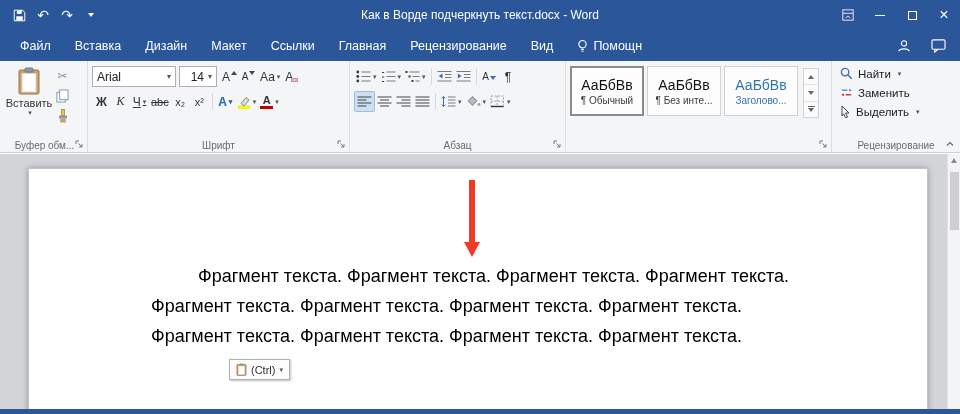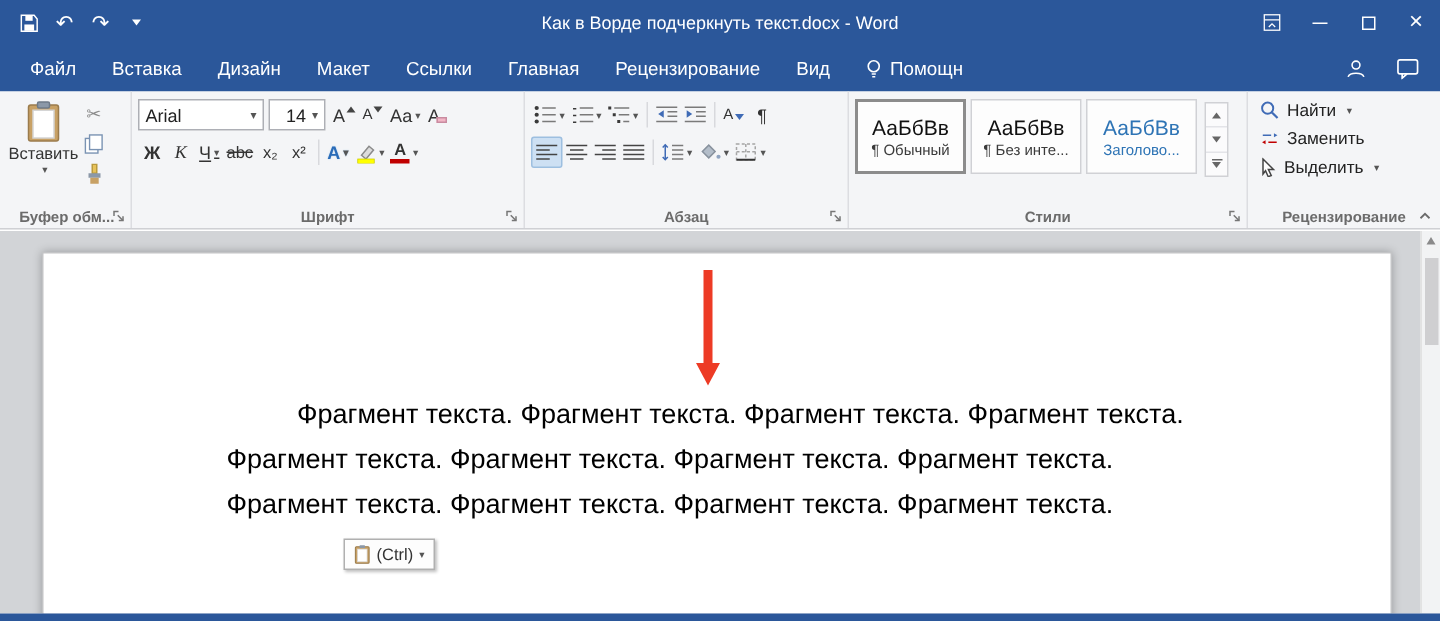--- a/index.html
+++ b/index.html
@@ -23,21 +23,21 @@
   .tabrow { height:31px; background:#2b579a; display:flex; align-items:stretch; padding-left:8px; color:#fff; }
   .tab { display:flex; align-items:center; padding:0 12px; font-size:12.5px; white-space:nowrap; cursor:default; }
   .tab.active { background:#f4f5f7; color:#2b579a; }
   .tab.help { gap:5px; }
   .tr-icons { margin-left:auto; display:flex; align-items:center; gap:20px; padding-right:14px; }
   .tr-icons span { display:flex; }
 
   
   .ribbon { position:relative; height:92px; background:#f4f5f7; border-bottom:1px solid #cfd0d4; display:flex; align-items:stretch; padding-left:2px; }
   .group { position:relative; border-right:1px solid #dcdde1; padding:3px 4px 16px 4px; }
-  .g-label { position:absolute; bottom:1px; left:0; right:0; text-align:center; font-size:10px; color:#6b6b6b; white-space:nowrap; overflow:hidden;font-weight:bold; }
+  .g-label { position:absolute; bottom:1px; left:0; right:0; text-align:center; font-size:10px; color:#6b6b6b; white-space:nowrap; overflow:hidden; }
   .launcher { position:absolute; right:2px; bottom:2px; width:11px; height:11px; display:flex; align-items:center; justify-content:center; cursor:default; }
   .collapse { position:absolute; right:3px; bottom:2px; width:14px; height:12px; display:flex; align-items:center; justify-content:center; cursor:default; }
 
   .r { display:flex; align-items:center; height:25px; }
   .ib { height:21px; min-width:19px; padding:0 2px; display:inline-flex; align-items:center; justify-content:center; font-size:12px; color:#333; border-radius:2px; cursor:default; }
   .ib.sel { background:#cde0f3; border:1px solid #9dbfe0; }
   .dd::after { content:"▾"; font-size:7px; margin-left:2px; color:#555; }
   .vsep { width:1px; height:17px; background:#d8d9dd; margin:0 3px; flex:0 0 auto; }
 
   
@@ -399,21 +399,20 @@
               <i class="tri-g-dn"></i>
             </span>
           <span class="gal-cell">
               <span class="gal-more">
                 <i></i>
                 <i class="tri-g-dn" style="border:none;border-left:3px solid transparent;border-right:3px solid transparent;border-top:4px solid #666;width:0;"></i>
               </span>
             </span>
         </div>
       </div>
-      <div class="g-label">Стили</div>
       <span class="launcher">
         <svg width="9" height="9" viewBox="0 0 9 9">
             <path d="M1 4V1h3" fill="none" stroke="#767676"></path>
             <path d="M3.5 3.5L7 7" stroke="#767676"></path>
             <path d="M7 4.2V7H4.2" fill="none" stroke="#767676"></path>
           </svg>
       </span>
     </div>
 
     <div class="group g-edit" style="border-right:none">

